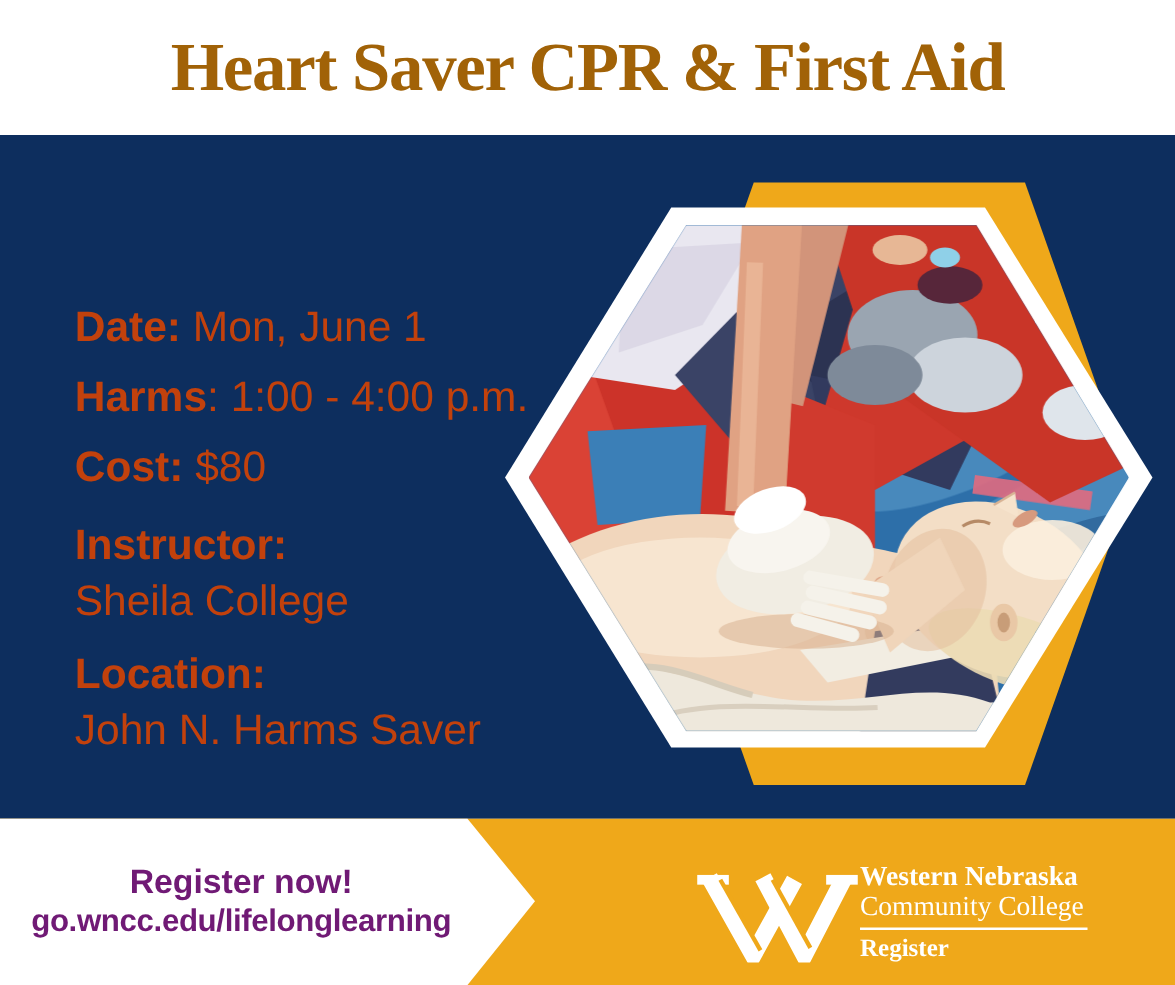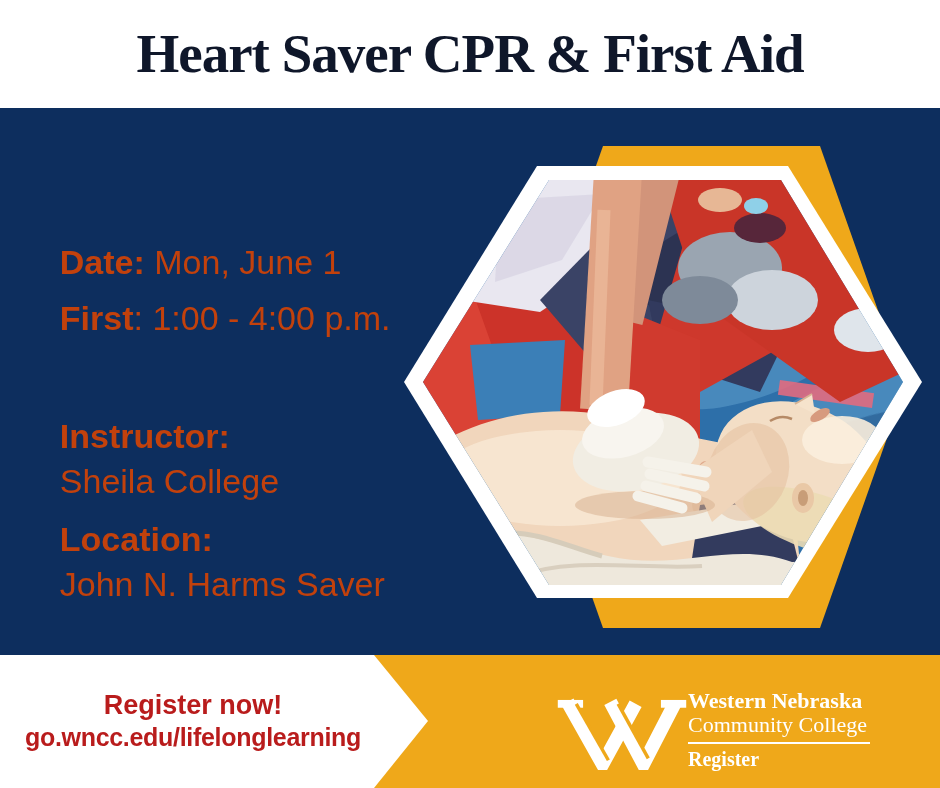--- a/index.html
+++ b/index.html
@@ -11,21 +11,21 @@
     font-family:"Liberation Sans", sans-serif;
   }
   .bg-graphics{position:absolute;left:0;top:0;width:940px;height:788px;display:block;}
 
   
   .page-title{
     position:absolute;left:0;top:22px;width:940px;
     margin:0;text-align:center;
     font-family:"Liberation Serif", serif;
     font-weight:700;font-size:55px;letter-spacing:-1px;
-    color:#0f172a;
+    color:#a16207;
   }
 
   
   .detail-line{
     position:absolute;left:22px;
     color:#c2410c;font-size:34px;line-height:1;
     white-space:pre;
   }
   .detail-line .label{font-weight:700;}
   .detail-line .value{font-weight:400;}
@@ -33,21 +33,21 @@
   .row-time{top:267px;}
   .row-cost{top:323px;}
   .row-instructor-label{top:385px;}
   .row-instructor-value{top:430px;}
   .row-location-label{top:488px;}
   .row-location-value{top:533px;}
 
   
   .register-block{
     position:absolute;left:0;top:689px;width:386px;
-    text-align:center;color:#b91c1c;line-height:1.24;
+    text-align:center;color:#701a75;line-height:1.24;
   }
   .register-line1{font-size:27px;font-weight:700;}
   .register-line2{font-size:25px;font-weight:700;letter-spacing:-0.3px;}
 
   
   .logo-block{
     position:absolute;left:556px;top:684px;
     display:flex;align-items:flex-end;gap:0;
     color:#ffffff;font-family:"Liberation Serif", serif;
   }
@@ -165,21 +165,24 @@
       <ellipse cx="616" cy="408" rx="30" ry="17" fill="#ffffff" transform="rotate(-20 616 408)"></ellipse>
     </g>
   </svg>
 
   <h1 class="page-title">Heart Saver CPR &amp; First Aid</h1>
 
   <div class="detail-line row-date">
     <span class="label">Date:</span><span class="value"> Mon, June 1</span>
   </div>
   <div class="detail-line row-time">
-    <span class="label">First</span><span class="value">: 1:00 - 4:00 p.m.</span>
+    <span class="label">Harms</span><span class="value">: 1:00 - 4:00 p.m.</span>
+  </div>
+  <div class="detail-line row-cost">
+    <span class="label">Cost:</span><span class="value"> $80</span>
   </div>
   <div class="detail-line row-instructor-label">
     <span class="label">Instructor:</span>
   </div>
   <div class="detail-line row-instructor-value">
     <span class="value">Sheila College</span>
   </div>
   <div class="detail-line row-location-label">
     <span class="label">Location:</span>
   </div>

